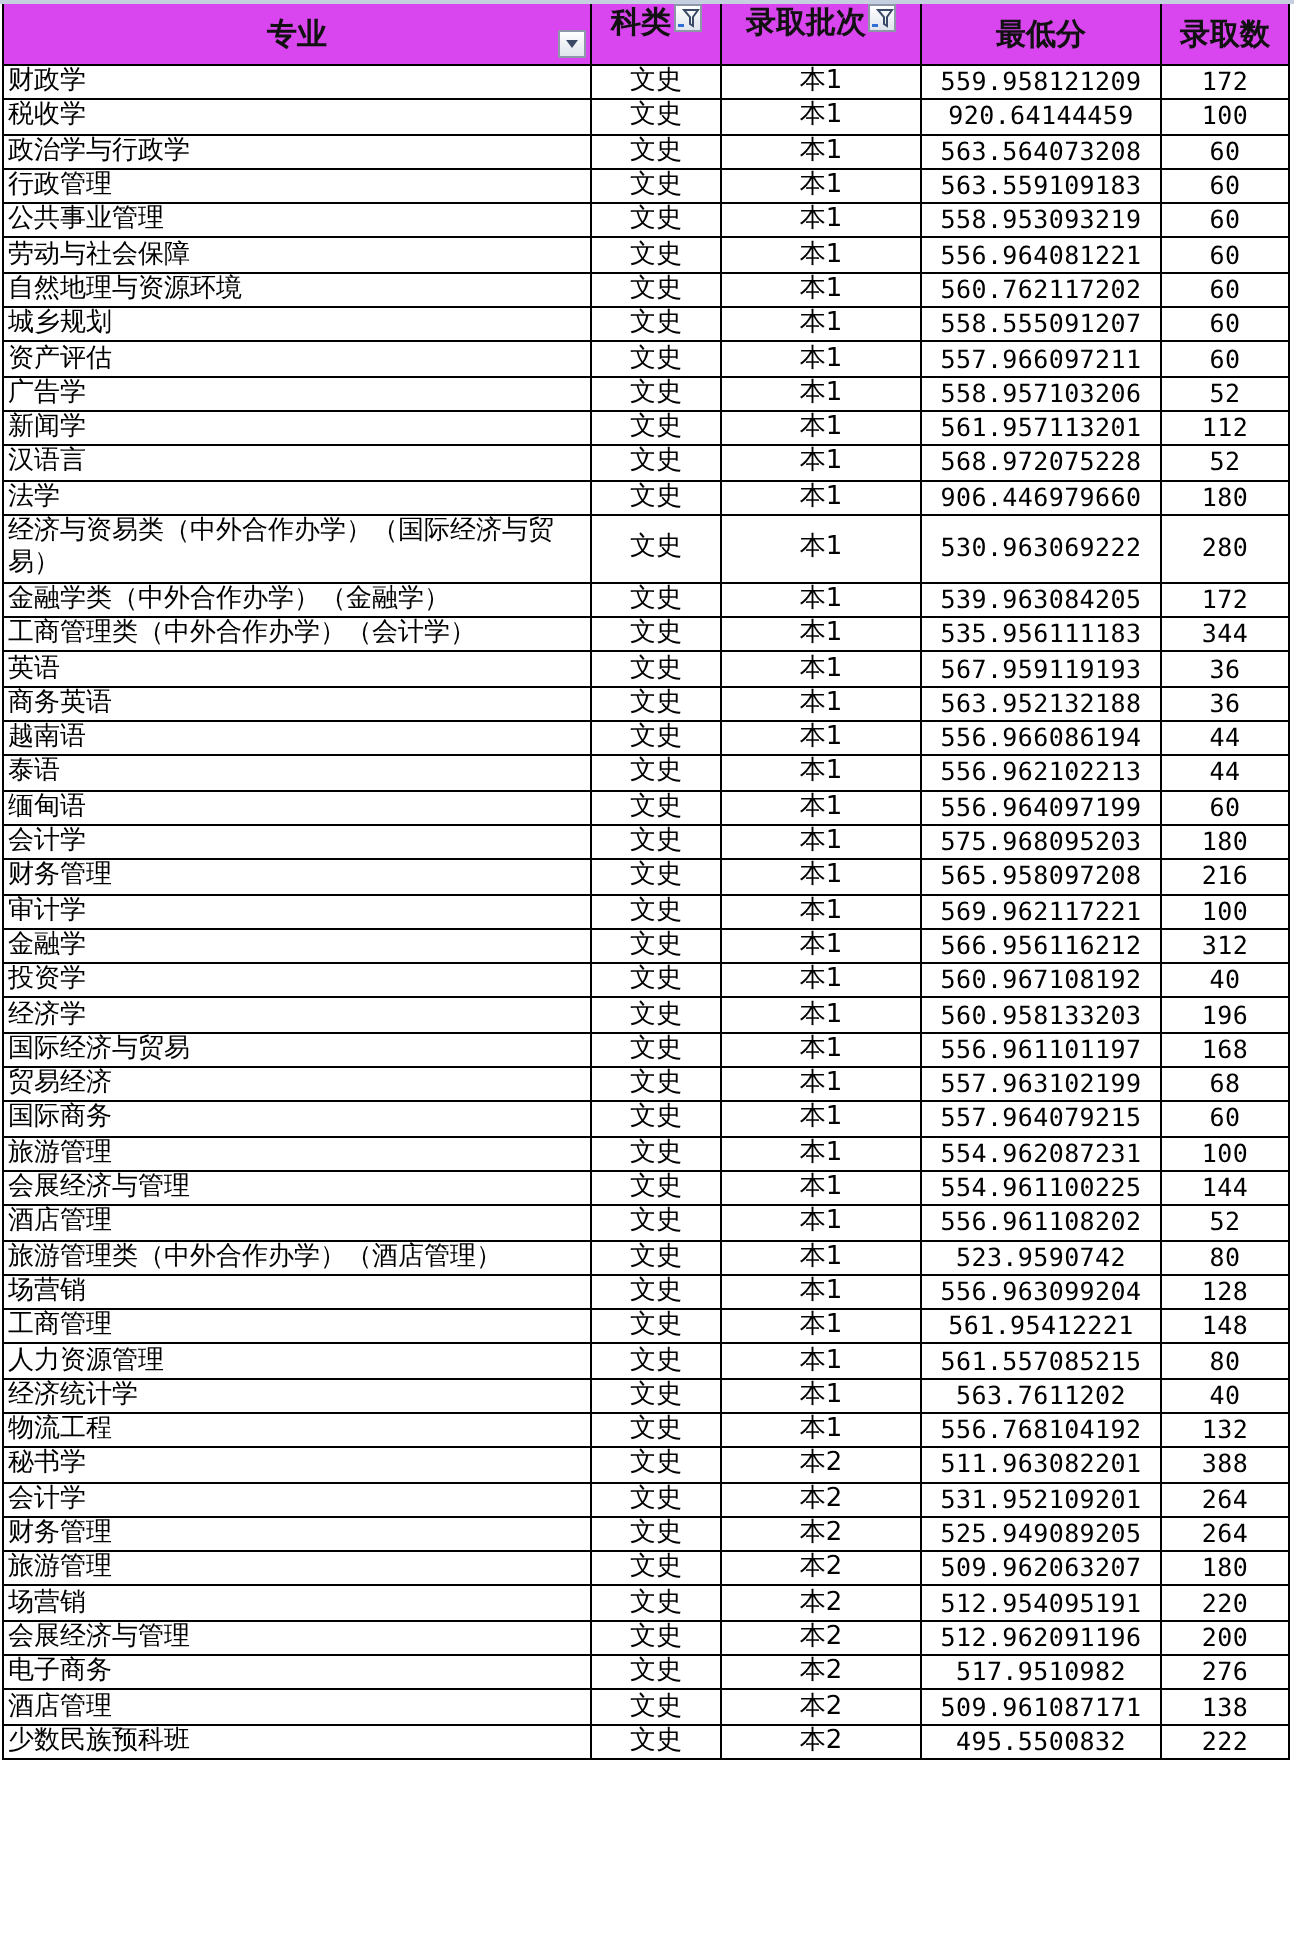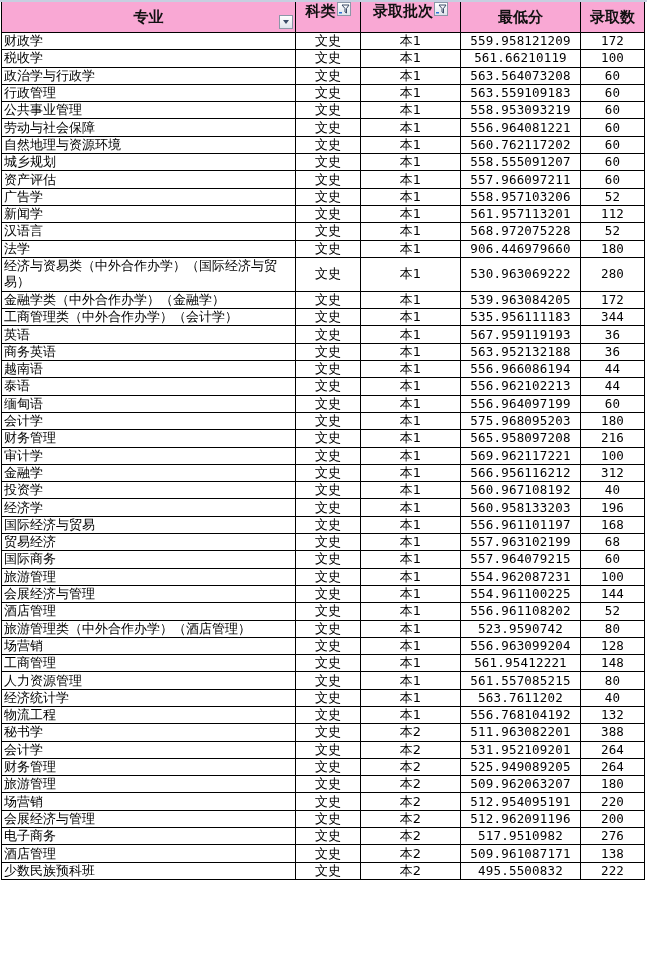--- a/index.html
+++ b/index.html
@@ -2,21 +2,21 @@
 <html><head>
   <meta charset="utf-8">
   <style>
     html, body { margin: 0; padding: 0; background: #ffffff; }
     body { width: 647px; height: 970px; overflow: hidden; position: relative;
       font-family: "DejaVu Sans", sans-serif; }
     .sheet { position: absolute; left: 0; top: 0; width: 647px; }
     .topline { position: absolute; left: 0; top: 0; width: 647px; height: 2px; background: #c6cfe0; }
     table { border-collapse: collapse; table-layout: fixed; width: 643px; position: absolute; left: 1px; top: 0; }
     col.c1 { width: 294px; } col.c2 { width: 65px; } col.c3 { width: 100px; } col.c4 { width: 120px; } col.c5 { width: 64px; }
-    th { background: #f9a8d4; height: 30px; border: 1px solid #000; border-top: 2px solid #c6cfe0;
+    th { background: #d946ef; height: 30px; border: 1px solid #000; border-top: 2px solid #c6cfe0;
       font-size: 15px; font-weight: bold; color: #111; padding: 0; position: relative; text-align: center; }
     td { border: 1px solid #000; height: 16.3px; padding: 0; font-size: 13px; color: #000; line-height: 16px; white-space: nowrap; }
     td.name { text-align: left; padding-left: 2px; }
     td.name.wrap { white-space: normal; line-height: 16px; height: 33px; }
     td.c { text-align: center; }
     td.num { text-align: center; font-family: "DejaVu Sans Mono", monospace; font-size: 12.5px; letter-spacing: 0.2px; }
     .hdr-label { display: inline-block; }
     .filter-btn { position: absolute; right: 2px; bottom: 3px; width: 14px; height: 14px;
       background: linear-gradient(#ffffff, #dfe4ec); border: 1px solid #8c97a8; box-sizing: border-box;
       display: flex; align-items: center; justify-content: center; }
@@ -78,21 +78,21 @@
           <td class="name">财政学</td>
           <td class="c">文史</td>
           <td class="c">本1</td>
           <td class="num">559.958121209</td>
           <td class="num">172</td>
         </tr>
         <tr>
           <td class="name">税收学</td>
           <td class="c">文史</td>
           <td class="c">本1</td>
-          <td class="num">561.66210119</td>
+          <td class="num">920.64144459</td>
           <td class="num">100</td>
         </tr>
         <tr>
           <td class="name">政治学与行政学</td>
           <td class="c">文史</td>
           <td class="c">本1</td>
           <td class="num">563.564073208</td>
           <td class="num">60</td>
         </tr>
         <tr>

